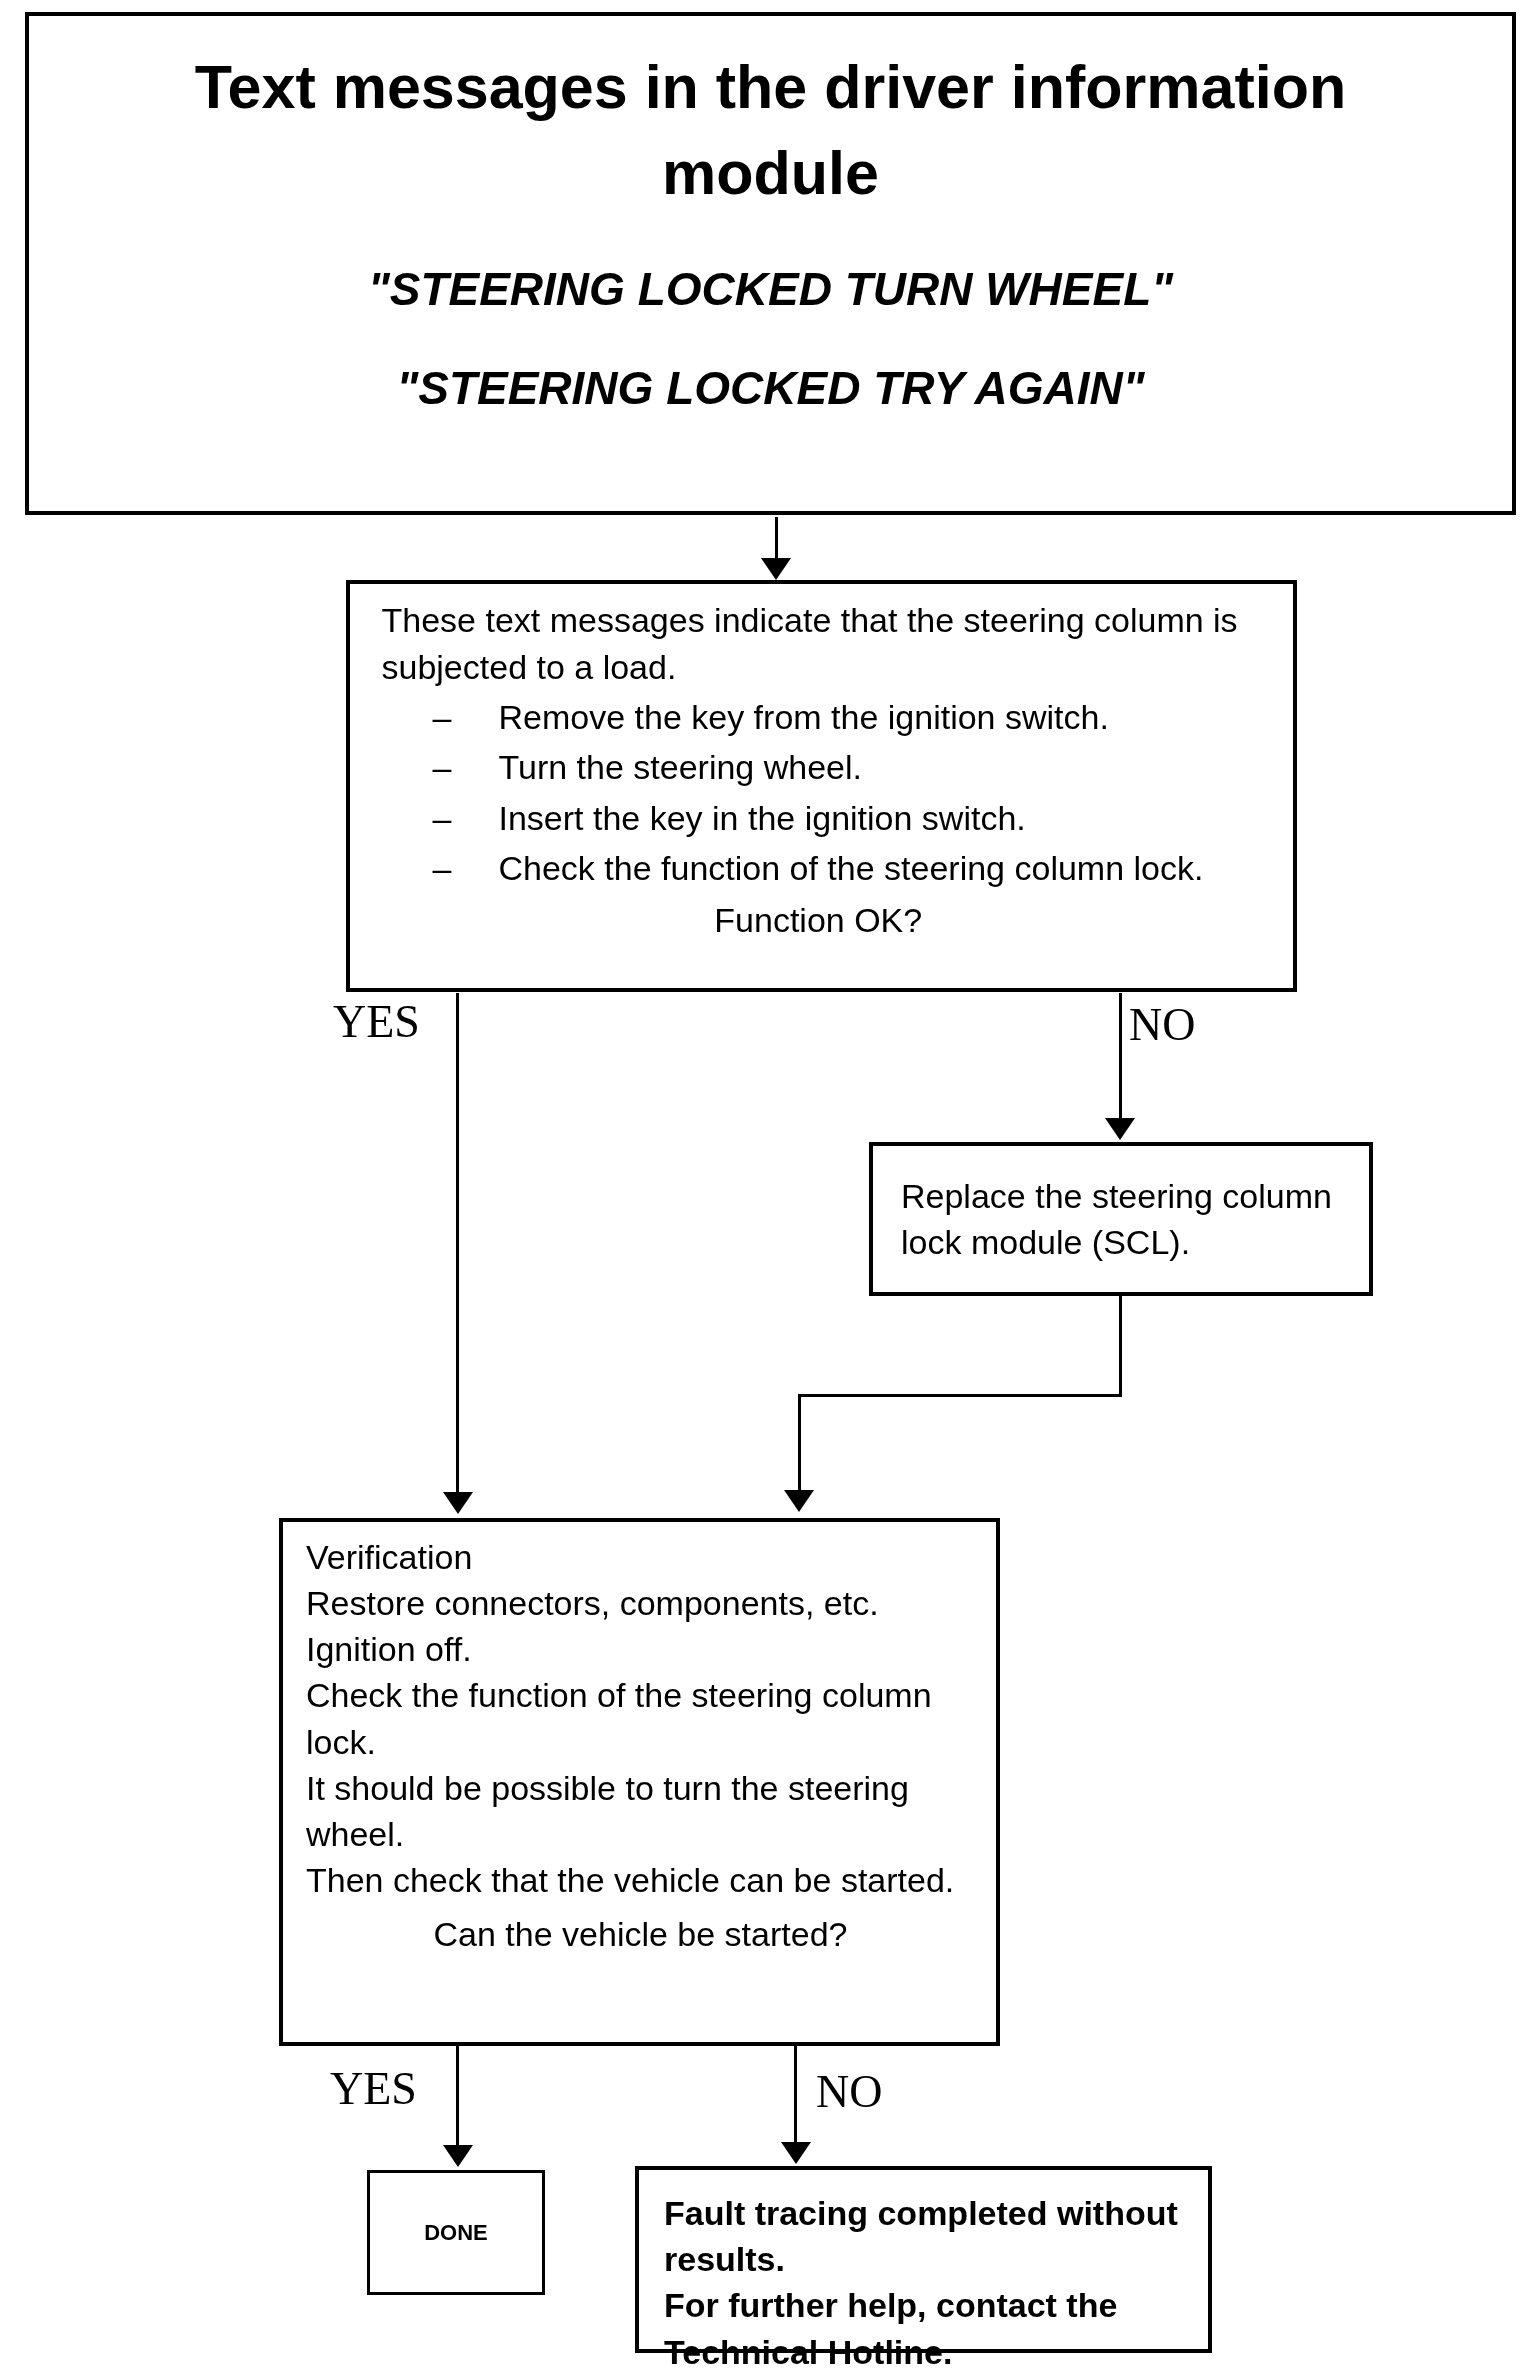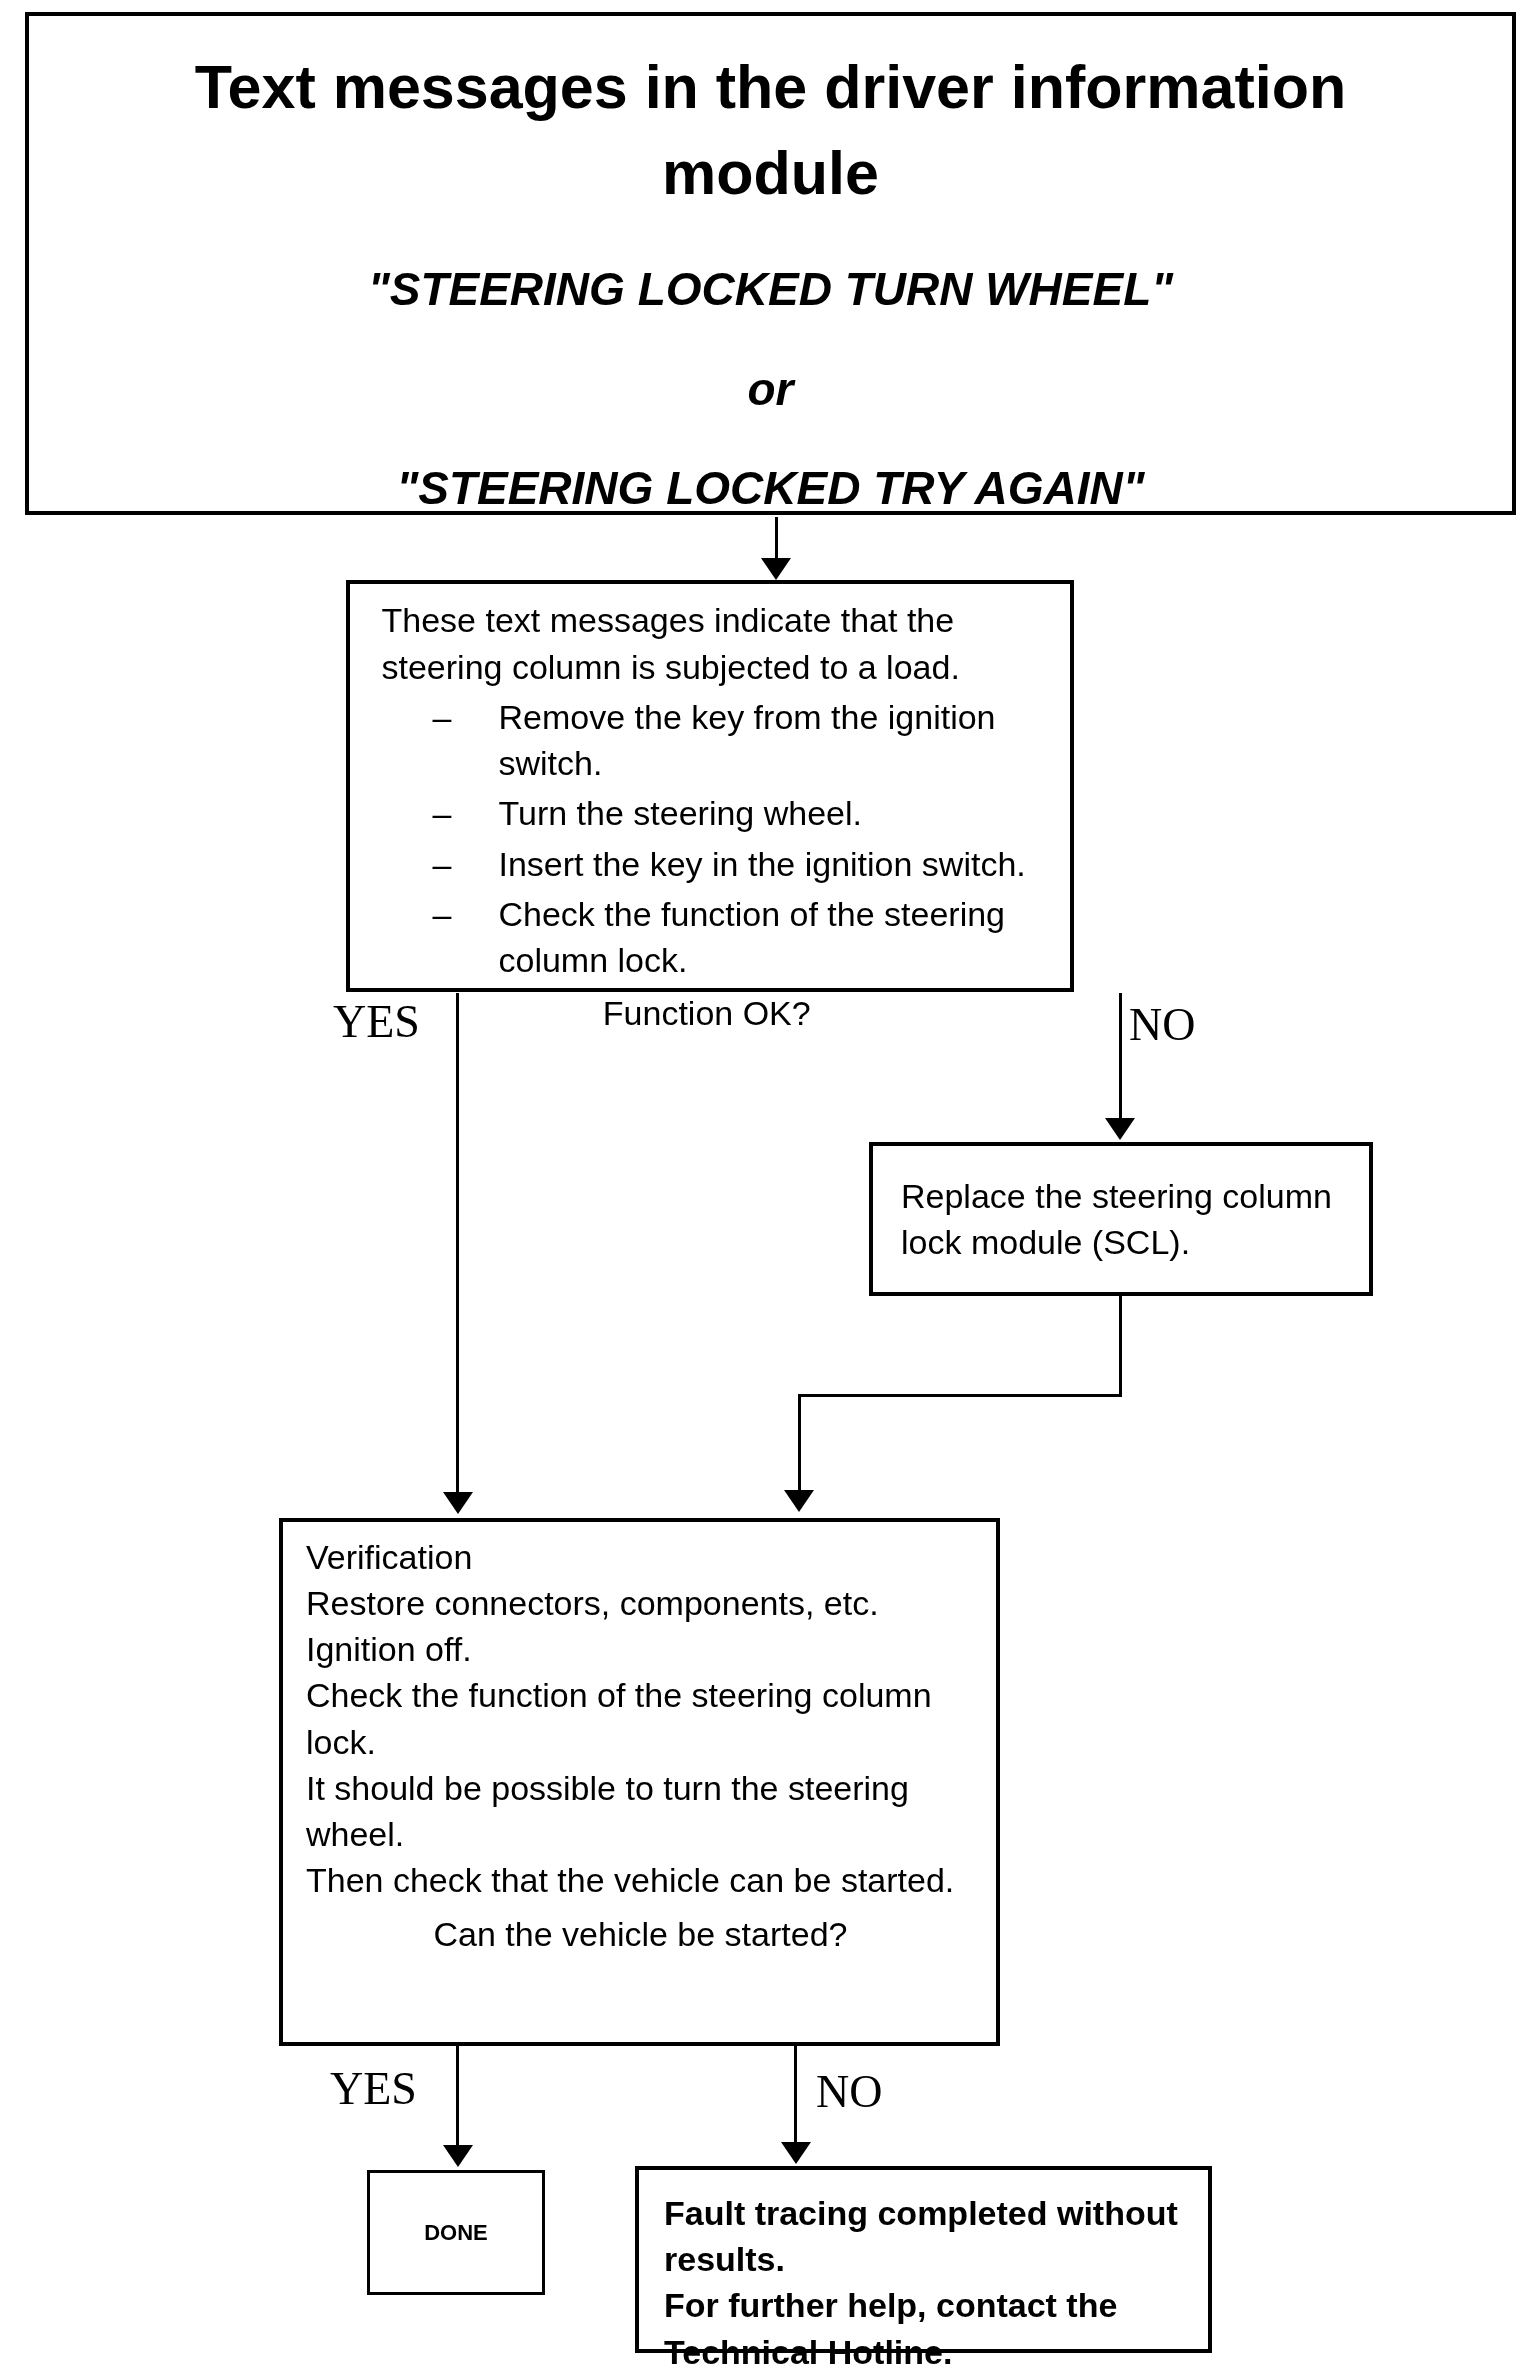--- a/index.html
+++ b/index.html
@@ -24,21 +24,21 @@
     margin:28px auto 0;
     max-width:1360px;
     font-size:61px;line-height:1.42;font-weight:bold;
   }
   .quote{
     margin-top:45px;
     font-size:46px;font-weight:bold;font-style:italic;
   }
   .quote.or{margin-top:46px;}
   
-  .step1-box{left:346px;top:580px;width:728px;height:412px;padding:13.3px 38px 0 31.5px;}
+  .step1-box{left:346px;top:580px;width:951px;height:412px;padding:13.3px 38px 0 31.5px;}
   .flow-text{font-size:34px;line-height:1.36;}
   .bullet{display:flex;margin-top:4.1px;}
   .dash{width:66px;margin-left:51px;flex:0 0 auto;}
   .btext{flex:1 1 auto;}
   .question{text-align:center;margin-top:6px;}
   
   .replace-box{left:869px;top:1142px;width:504px;height:154px;padding:27px 16.6px 0 28px;}
   
   .verification-box{left:279px;top:1518px;width:721px;height:528px;padding:11.6px 21px 0 23px;}
   .v-heading{}
@@ -68,21 +68,20 @@
   }
 </style>
 </head>
 <body>
 
 <div class="canvas">
 
   <div class="box title-box">
     <div class="flow-title">Text messages in the driver information module</div>
     <div class="quote">"STEERING LOCKED TURN WHEEL"</div>
-    <div class="quote or">or</div>
     <div class="quote">"STEERING LOCKED TRY AGAIN"</div>
   </div>
 
   <div class="vline" style="left:775px;top:517px;height:43px;"></div>
   <div class="arrow-down" style="left:761px;top:558px;"></div>
 
   <div class="box step1-box flow-text">
     <div class="intro">These text messages indicate that the steering column is subjected to a load.</div>
     <div class="bullet">
       <span class="dash">–</span>

